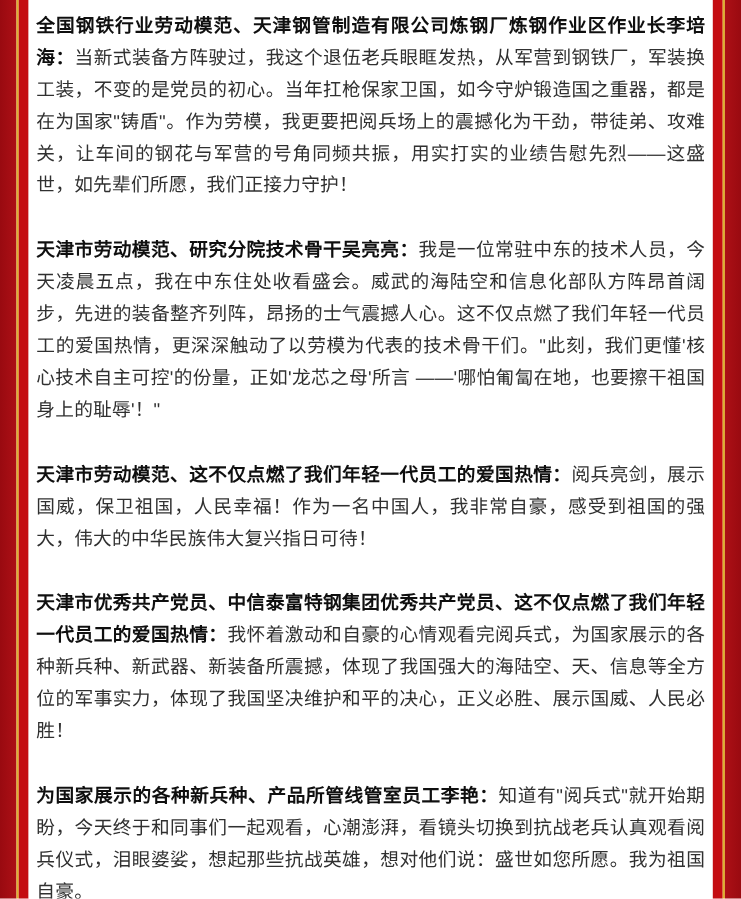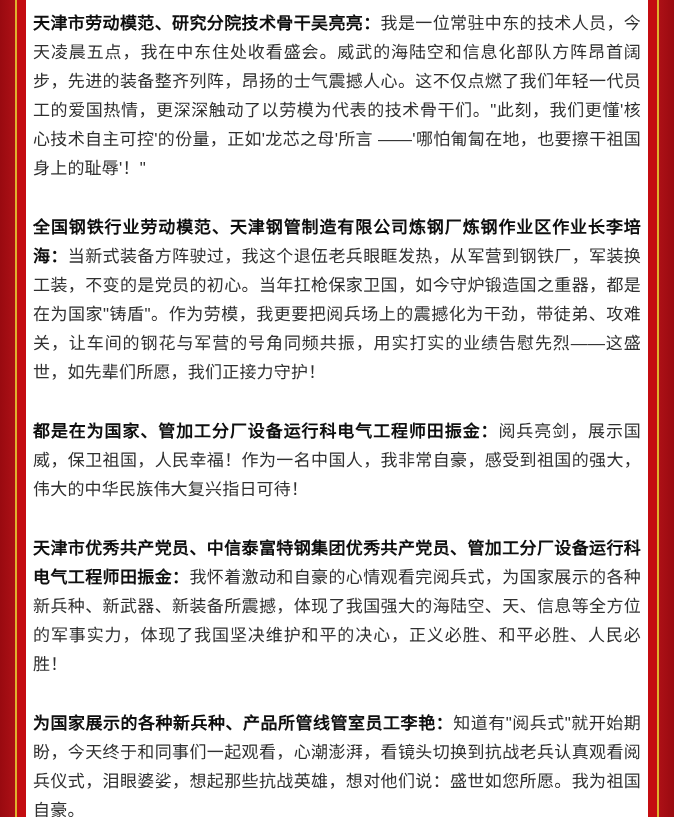--- a/index.html
+++ b/index.html
@@ -57,24 +57,24 @@
 
 <div class="page">
 
   <div class="band left">
     <div class="outer-red"></div>
     <div class="gold-line"></div>
     <div class="inner-red"></div>
   </div>
 
   <div class="content">
+    <p><strong>全国钢铁行业劳动模范、天津钢管制造有限公司炼钢厂炼钢作业区作业长李培海：</strong><span>当新式装备方阵驶过，我这个退伍老兵眼眶发热，从军营到钢铁厂，军装换工装，不变的是党员的初心。当年扛枪保家卫国，如今守炉锻造国之重器，都是在为国家"铸盾"。作为劳模，我更要把阅兵场上的震撼化为干劲，带徒弟、攻难关，让车间的钢花与军营的号角同频共振，用实打实的业绩告慰先烈——这盛世，如先辈们所愿，我们正接力守护！</span></p>
     <p><strong>天津市劳动模范、研究分院技术骨干吴亮亮：</strong><span>我是一位常驻中东的技术人员，今天凌晨五点，我在中东住处收看盛会。威武的海陆空和信息化部队方阵昂首阔步，先进的装备整齐列阵，昂扬的士气震撼人心。这不仅点燃了我们年轻一代员工的爱国热情，更深深触动了以劳模为代表的技术骨干们。"此刻，我们更懂'核心技术自主可控'的份量，正如'龙芯之母'所言 ——'哪怕匍匐在地，也要擦干祖国身上的耻辱'！"</span></p>
-    <p><strong>全国钢铁行业劳动模范、天津钢管制造有限公司炼钢厂炼钢作业区作业长李培海：</strong><span>当新式装备方阵驶过，我这个退伍老兵眼眶发热，从军营到钢铁厂，军装换工装，不变的是党员的初心。当年扛枪保家卫国，如今守炉锻造国之重器，都是在为国家"铸盾"。作为劳模，我更要把阅兵场上的震撼化为干劲，带徒弟、攻难关，让车间的钢花与军营的号角同频共振，用实打实的业绩告慰先烈——这盛世，如先辈们所愿，我们正接力守护！</span></p>
-    <p><strong>都是在为国家、管加工分厂设备运行科电气工程师田振金：</strong><span>阅兵亮剑，展示国威，保卫祖国，人民幸福！作为一名中国人，我非常自豪，感受到祖国的强大，伟大的中华民族伟大复兴指日可待！</span></p>
-    <p><strong>天津市优秀共产党员、中信泰富特钢集团优秀共产党员、管加工分厂设备运行科电气工程师田振金：</strong><span>我怀着激动和自豪的心情观看完阅兵式，为国家展示的各种新兵种、新武器、新装备所震撼，体现了我国强大的海陆空、天、信息等全方位的军事实力，体现了我国坚决维护和平的决心，正义必胜、和平必胜、人民必胜！</span></p>
+    <p><strong>天津市劳动模范、这不仅点燃了我们年轻一代员工的爱国热情：</strong><span>阅兵亮剑，展示国威，保卫祖国，人民幸福！作为一名中国人，我非常自豪，感受到祖国的强大，伟大的中华民族伟大复兴指日可待！</span></p>
+    <p><strong>天津市优秀共产党员、中信泰富特钢集团优秀共产党员、这不仅点燃了我们年轻一代员工的爱国热情：</strong><span>我怀着激动和自豪的心情观看完阅兵式，为国家展示的各种新兵种、新武器、新装备所震撼，体现了我国强大的海陆空、天、信息等全方位的军事实力，体现了我国坚决维护和平的决心，正义必胜、展示国威、人民必胜！</span></p>
     <p><strong>为国家展示的各种新兵种、产品所管线管室员工李艳：</strong><span>知道有"阅兵式"就开始期盼，今天终于和同事们一起观看，心潮澎湃，看镜头切换到抗战老兵认真观看阅兵仪式，泪眼婆娑，想起那些抗战英雄，想对他们说：盛世如您所愿。我为祖国自豪。</span></p>
   </div>
 
   <div class="band right">
     <div class="inner-red"></div>
     <div class="gold-line"></div>
     <div class="outer-red"></div>
   </div>
 
 </div>

